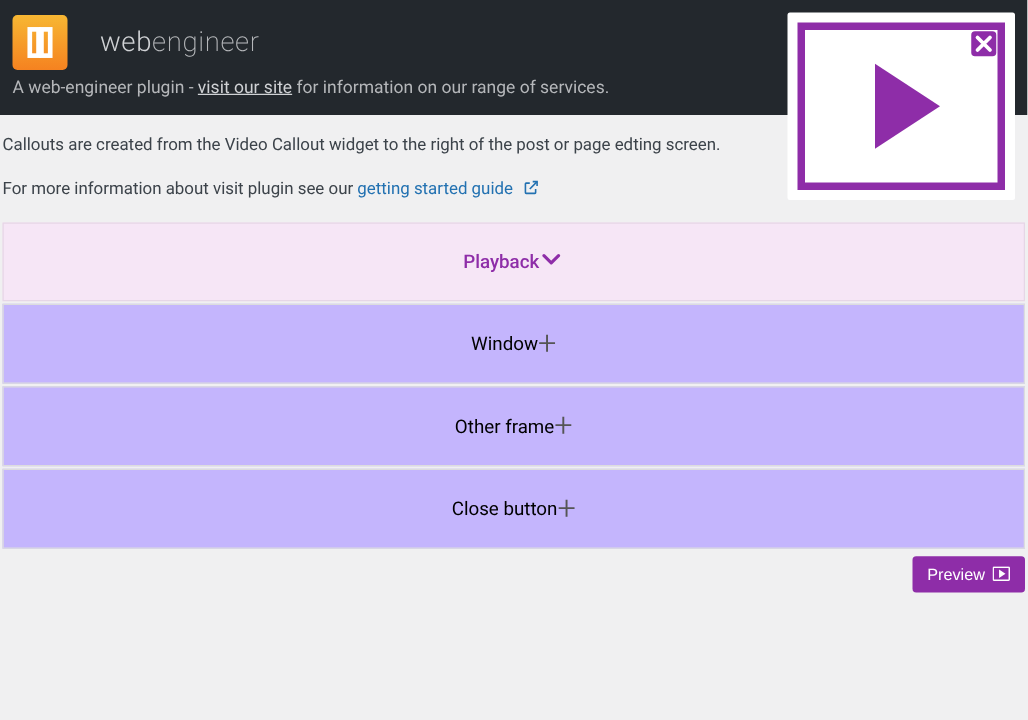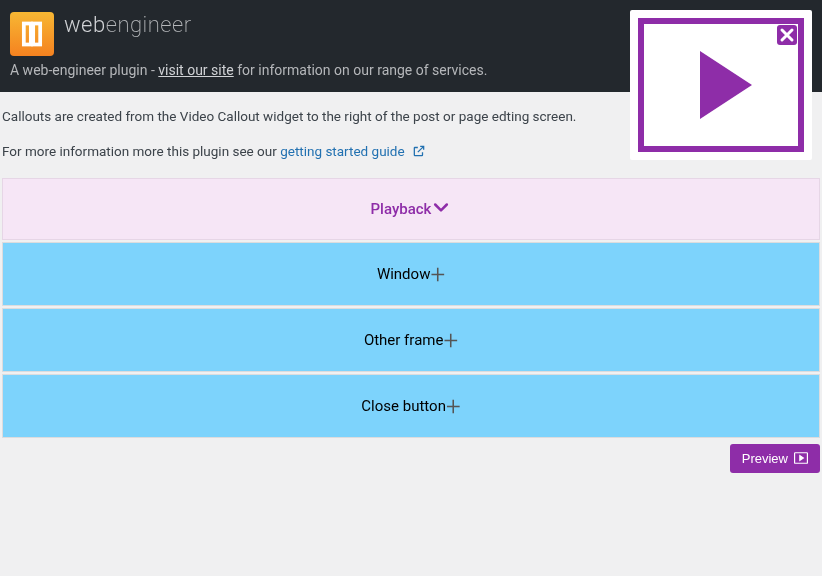--- a/index.html
+++ b/index.html
@@ -14,21 +14,22 @@
     .header {
       background: #23282d;
       color: #c0c2c5;
       padding: 12px 10px 14px 10px;
       display: flex;
       align-items: flex-start;
       position: relative;
     }
     .logo-block {
       display: flex;
-      gap: 10px;
+      align-items: center;
+      gap: 26px;
     }
     .logo-icon {
       width: 44px;
       height: 44px;
       background: linear-gradient(180deg, #f7b733, #f58220);
       border-radius: 4px;
       display: flex;
       align-items: center;
       justify-content: center;
     }
@@ -103,21 +104,21 @@
       margin-bottom: 14px;
       max-width: 612px;
     }
     .desc a { color: #2271b1; text-decoration: none; }
     .ext-icon { display:inline-block; vertical-align: -2px; margin-left:4px; }
 
     .accordion {
       margin-top: 6px;
     }
     .acc-item {
-      background: #7dd3fc;
+      background: #c4b5fd;
       border: 1px solid #dcdcde;
       margin-bottom: 2px;
     }
     .acc-header {
       display: flex;
       justify-content: center;
       align-items: center;
       padding: 18px 20px;
       font-size: 15px;
       cursor: pointer;
@@ -193,21 +194,21 @@
       </svg>
     </div>
     <div class="play-triangle"></div>
   </div>
 </div>
 
 <div class="content">
 
   <p class="desc">Callouts are created from the Video Callout widget to the right of the post or page edting screen.</p>
   <p class="desc">
-    <span>For more information more this plugin see our </span><a href="#">getting started guide</a>
+    <span>For more information about visit plugin see our </span><a href="#">getting started guide</a>
     <span class="ext-icon">
       <svg width="14" height="14" viewBox="0 0 24 24" fill="none" stroke="#2271b1" stroke-width="2.2">
         <path d="M14 4h6v6"></path>
           <path d="M20 4L10 14"></path>
           <path d="M18 14v5a1 1 0 0 1-1 1H5a1 1 0 0 1-1-1V7a1 1 0 0 1 1-1h5"></path>
       </svg>
     </span>
   </p>
 
   <div class="accordion">

